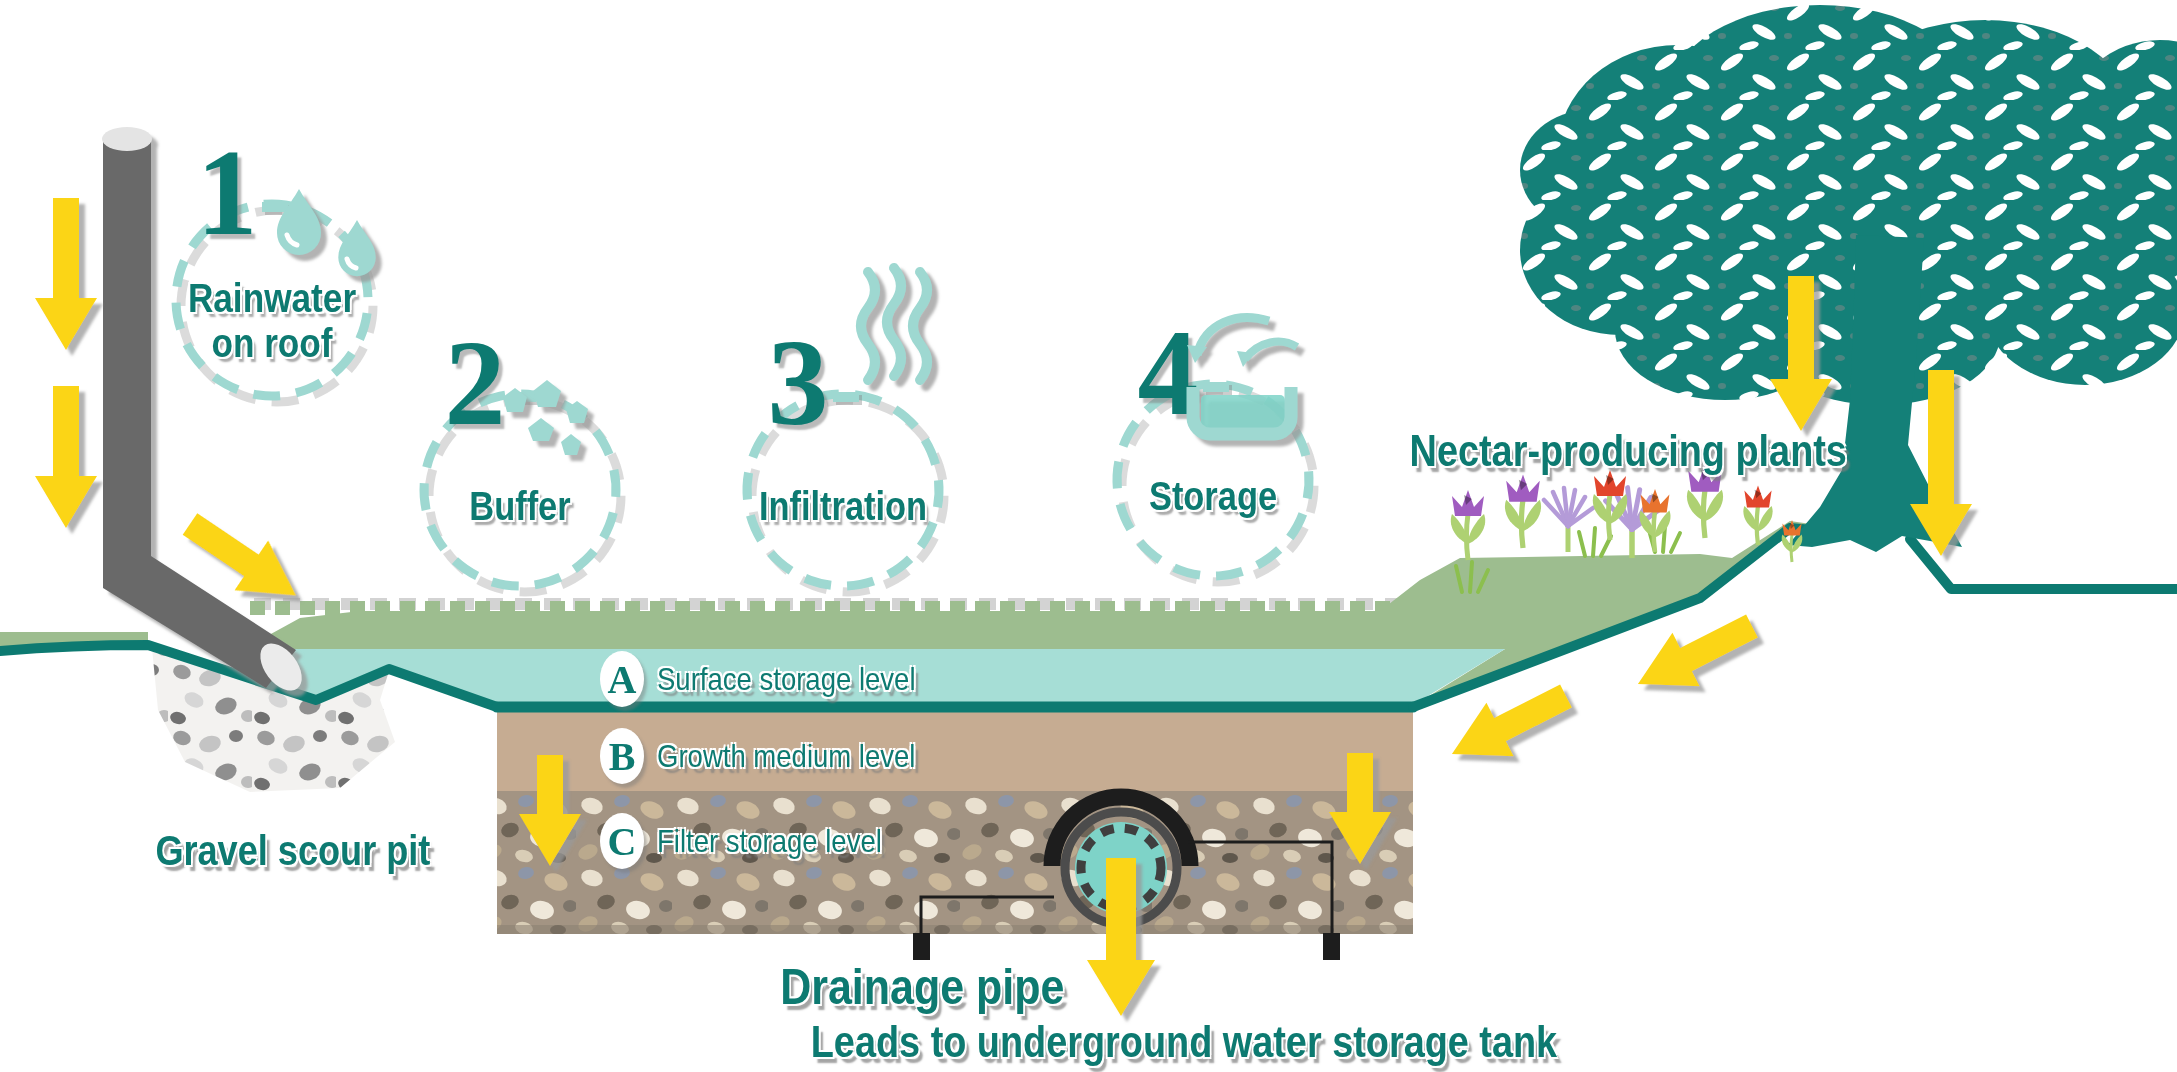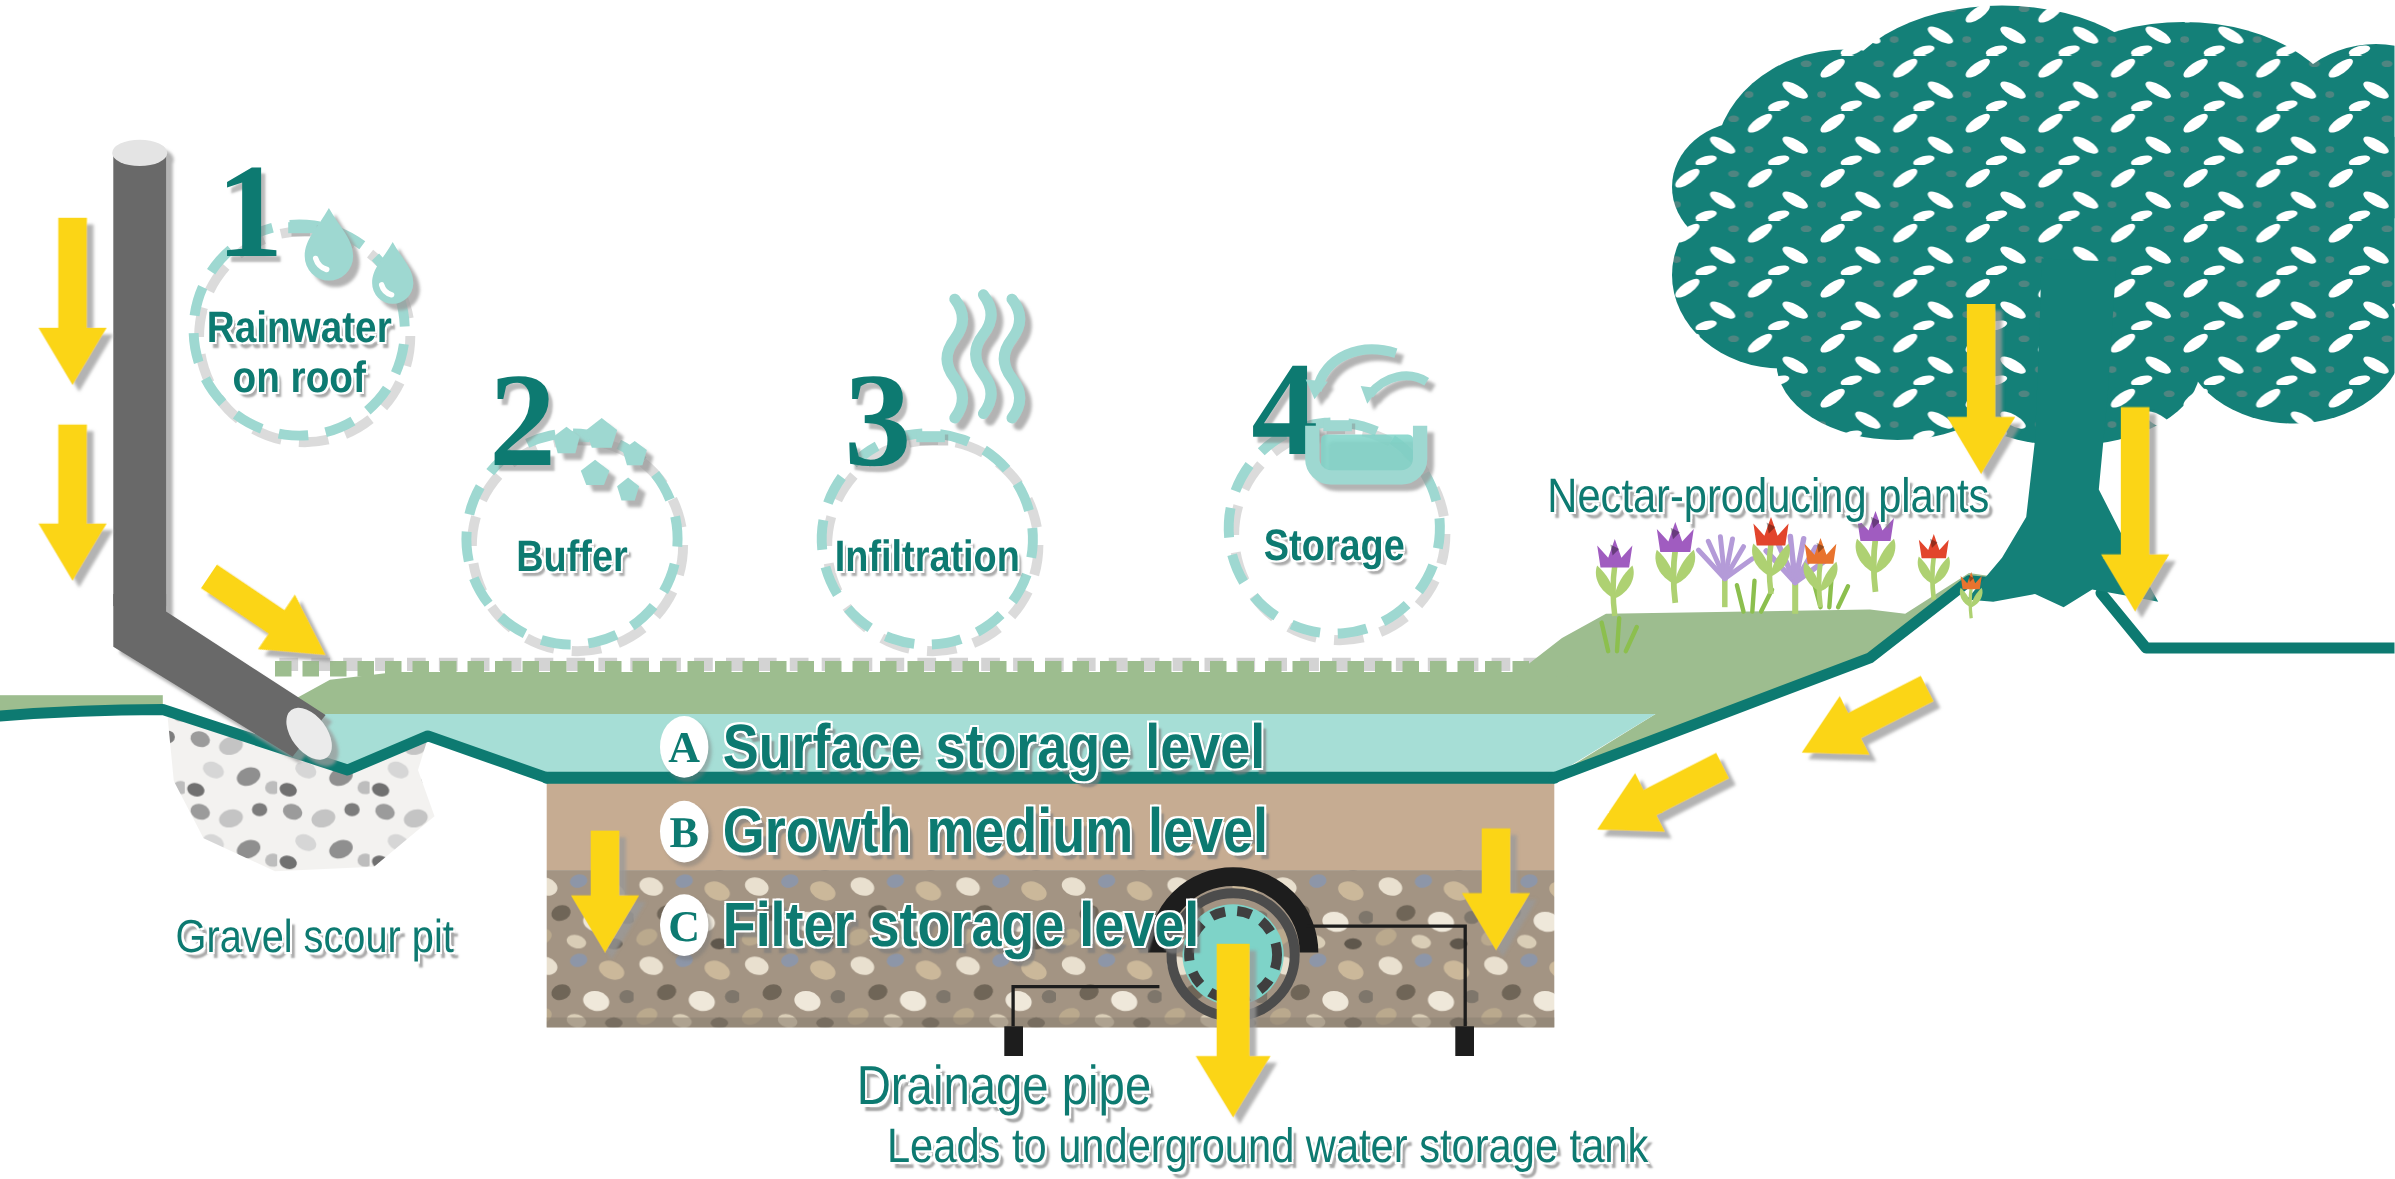--- a/index.html
+++ b/index.html
@@ -12,21 +12,21 @@
   html,body{margin:0;padding:0;background:#fff;}
   .stage{position:relative;width:2177px;height:1072px;overflow:hidden;background:#fff;
          font-family:"Liberation Sans",sans-serif;}
   .scene{position:absolute;left:0;top:0;} .s-teal{stroke:var(--teal_dark)}
   .f-lt{fill:var(--teal_light)}  .s-lt{stroke:var(--teal_light)}
   .f-grass{fill:var(--grass)}    .f-water{fill:var(--water)}
   .f-tan{fill:var(--soil_tan)}   .f-yel{fill:var(--arrow_yellow)}
   .f-grey{fill:var(--pipe_grey)} .f-ink{fill:var(--ink_black)} .s-ink{stroke:var(--ink_black)}
   .f-tree{fill:var(--tree_teal)}
   
-  .lbl{position:absolute;color:var(--teal_dark);font-weight:normal;text-align:right;
+  .lbl{position:absolute;color:var(--teal_dark);font-weight:bold;text-align:left;
        text-shadow:-2px -2px 0 #fff,2px -2px 0 #fff,-2px 2px 0 #fff,2px 2px 0 #fff,5px 6px 2px rgba(125,125,125,.7);
        white-space:nowrap;line-height:1.1;}
   .cond{display:inline-block;transform:scaleX(.86);transform-origin:center;}
   .cond-l{display:inline-block;transform:scaleX(.86);transform-origin:left center;}
   .step{position:absolute;width:220px;height:220px;}
   .step .ring{position:absolute;left:0;top:0;overflow:visible;}
   .num{position:absolute;left:0;top:-58px;width:130px;text-align:center;
        font-family:"Liberation Serif",serif;font-weight:bold;font-size:122px;color:var(--teal_dark);
        text-shadow:4px 5px 2px rgba(130,130,130,.55);line-height:1;}
   .numdash{position:absolute;left:100px;top:12px;width:26px;height:10px;background:var(--teal_light);
@@ -34,21 +34,21 @@
   .step-label{position:absolute;left:50%;top:104px;transform:translateX(-50%) scaleX(.86);
        color:var(--teal_dark);font-weight:bold;font-size:40px;white-space:nowrap;text-align:center;
        text-shadow:-2px -2px 0 #fff,2px -2px 0 #fff,-2px 2px 0 #fff,2px 2px 0 #fff,4px 5px 2px rgba(125,125,125,.65);}
   .step-1 .step-label{top:86px;white-space:normal;width:206px;left:7px;transform:scaleX(.88);transform-origin:center;}
   .icon{position:absolute;overflow:visible;}
   .level-row{position:absolute;display:flex;align-items:center;gap:13px;height:58px;}
   .badge{flex:0 0 auto;width:44px;height:56px;border-radius:50%;background:#fff;
          display:flex;align-items:center;justify-content:center;
          font-family:"Liberation Serif",serif;font-weight:bold;font-size:40px;color:var(--teal_dark);
          box-shadow:3px 4px 3px rgba(120,120,120,.45);}
-  .level-label{color:var(--teal_dark);font-weight:bold;font-size:57px;white-space:nowrap;
+  .level-label{color:var(--teal_dark);font-weight:normal;font-size:32px;white-space:nowrap;
          text-shadow:-2px -2px 0 #fff,2px -2px 0 #fff,-2px 2px 0 #fff,2px 2px 0 #fff,5px 6px 2px rgba(125,125,125,.7);}
 </style>
 </head>
 <body>
 
 <div class="stage">
 
 <svg class="scene" width="2177" height="1072" viewBox="0 0 2177 1072">
   <defs>
     <filter id="sh" x="-30%" y="-30%" width="170%" height="170%">

